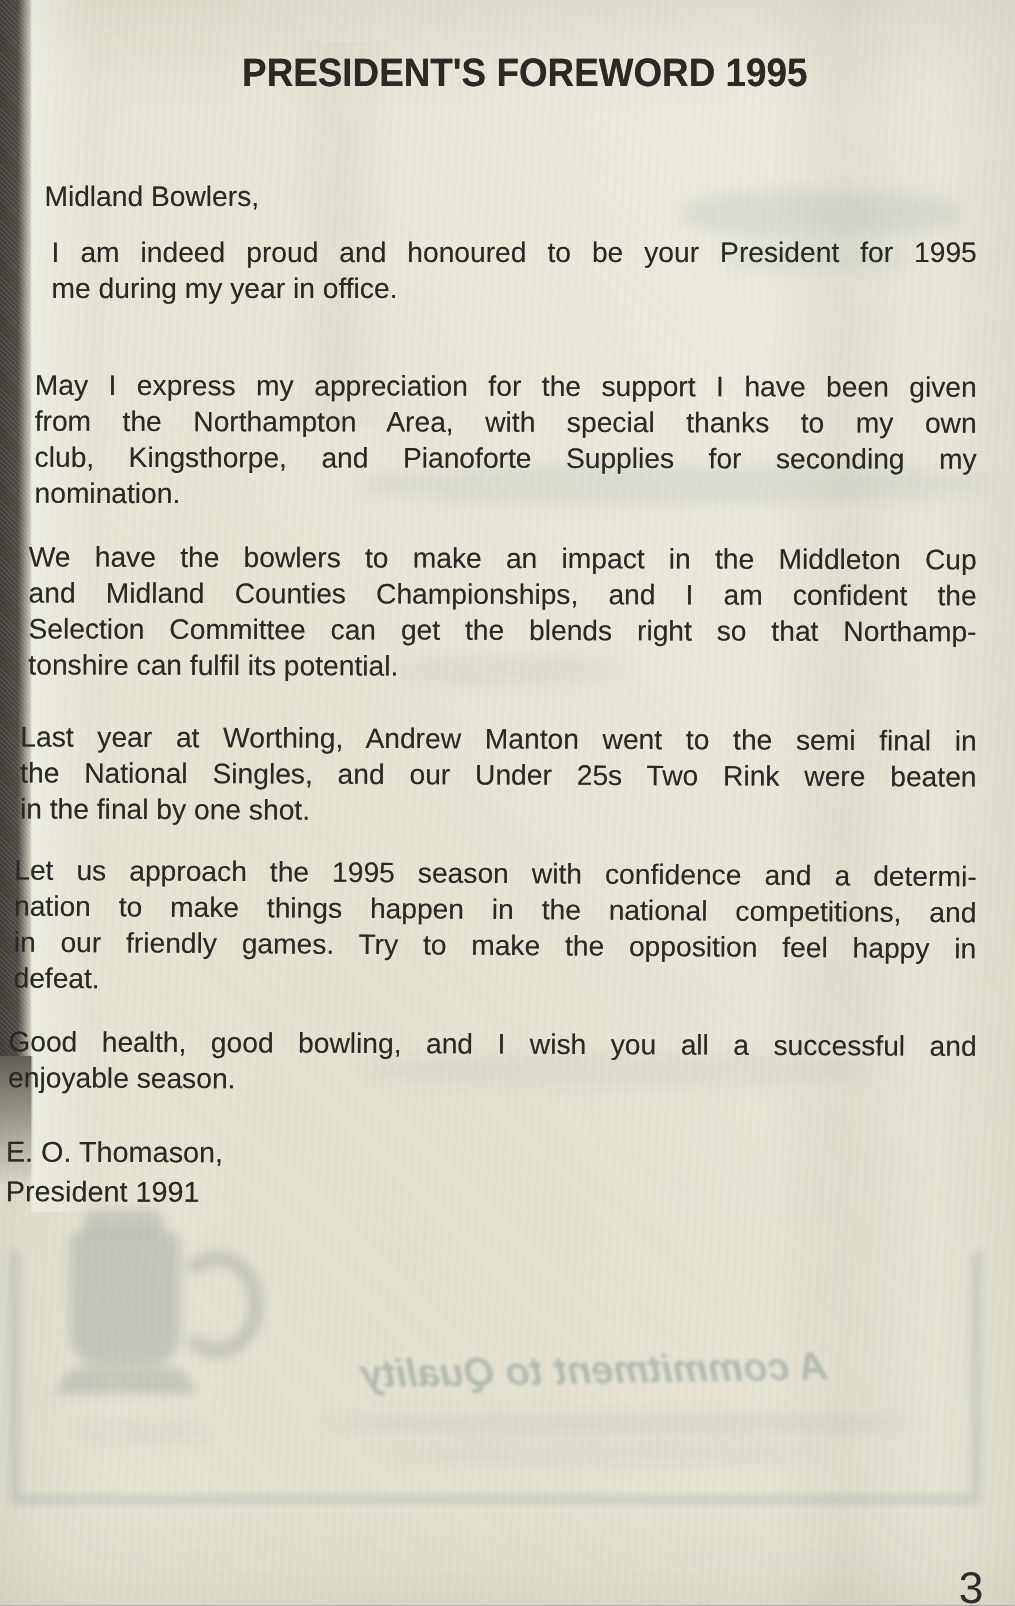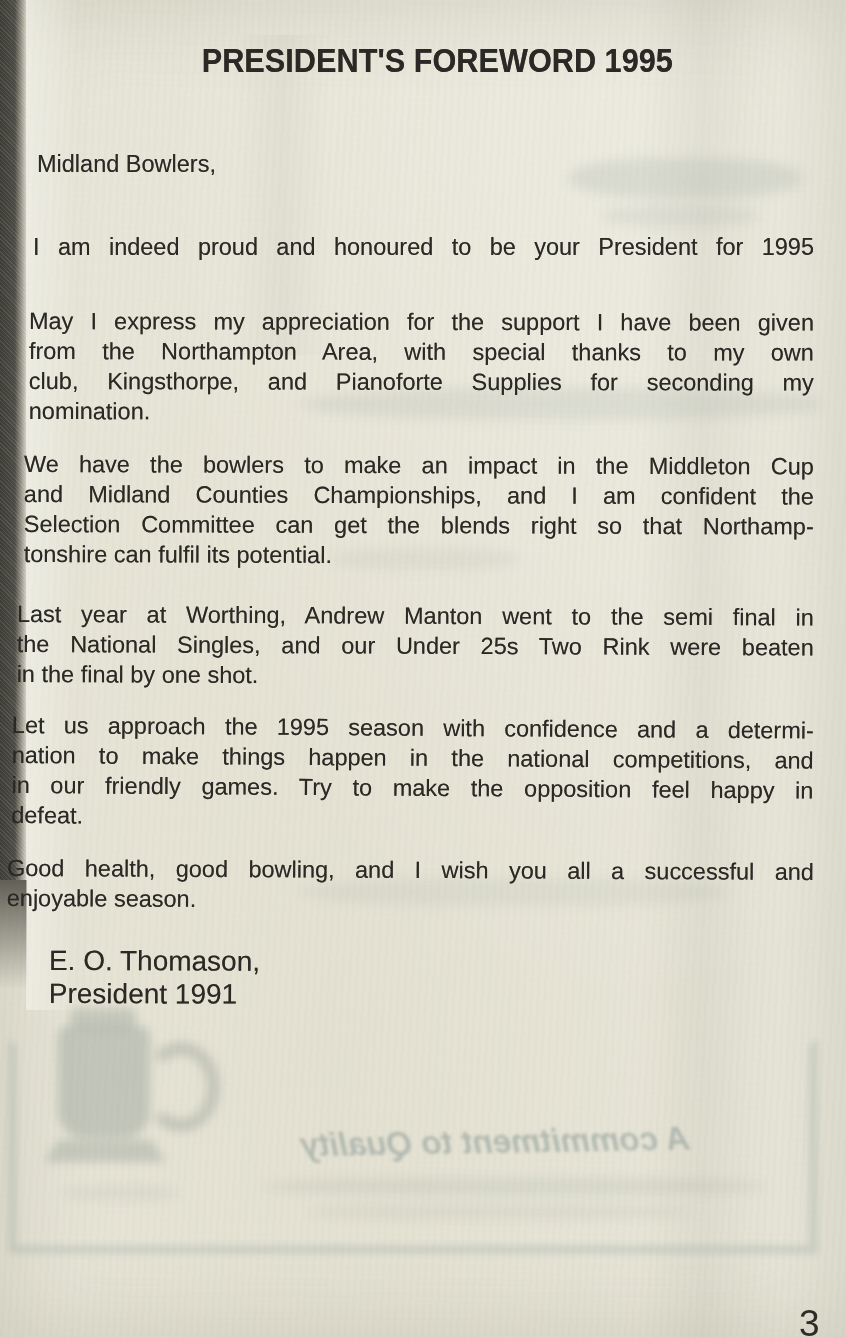--- a/index.html
+++ b/index.html
@@ -54,33 +54,32 @@
   }
   .bodytext{
     position:absolute;right:32px;
     color:var(--ink,#2b2925);
     font-size:23.5px;line-height:30px;
     text-shadow:0 0 .4px rgba(43,41,37,0.55);
   }
   .salutation{top:149px;left:37px;right:auto;}
   .line{text-align:justify;text-align-last:justify;}
   .line.last{text-align-last:left;}
-  .p1{top:195px;left:33px;margin-top:37px;}
+  .p1{top:195px;left:43px;}
   .p2{top:306px;left:29px;transform:rotate(0.12deg);transform-origin:left top;}
   .p3{top:449px;left:24px;transform:rotate(0.18deg);transform-origin:left top;}
   .p4{top:599px;left:17px;transform:rotate(0.25deg);transform-origin:left top;}
   .p5{top:710px;left:12px;transform:rotate(0.40deg);transform-origin:left top;}
   .p6{top:853px;left:7px;transform:rotate(0.28deg);transform-origin:left top;}
   .signature{
     position:absolute;left:5px;top:944px;
     color:var(--ink,#2b2925);
-    font-size:28px;line-height:33px;
+    font-size:24px;line-height:33px;
     transform:rotate(0.2deg);transform-origin:left top;
     text-shadow:0 0 .4px rgba(43,41,37,0.55);
-    margin-left:44px;
   }
   .page-number{
     position:absolute;left:799px;top:1303px;
     font-size:37px;color:#2e2c28;
   }
 
   
   .ghost{position:absolute;pointer-events:none;}
   .smudge{
     border-radius:45%/60%;
@@ -164,20 +163,21 @@
 
   <div class="title">
     <span>PRESIDENT'S FOREWORD 1995</span>
   </div>
 
   <div class="bodytext salutation">Midland Bowlers,</div>
 
   <div id="paragraphs">
       <div class="bodytext p1">
         <div class="line">I am indeed proud and honoured to be your President for 1995</div>
+        <div class="line last">me during my year in office.</div>
       </div>
       <div class="bodytext p2">
         <div class="line">May I express my appreciation for the support I have been given</div>
         <div class="line">from the Northampton Area, with special thanks to my own</div>
         <div class="line">club, Kingsthorpe, and Pianoforte Supplies for seconding my</div>
         <div class="line last">nomination.</div>
       </div>
       <div class="bodytext p3">
         <div class="line">We have the bowlers to make an impact in the Middleton Cup</div>
         <div class="line">and Midland Counties Championships, and I am confident the</div>

